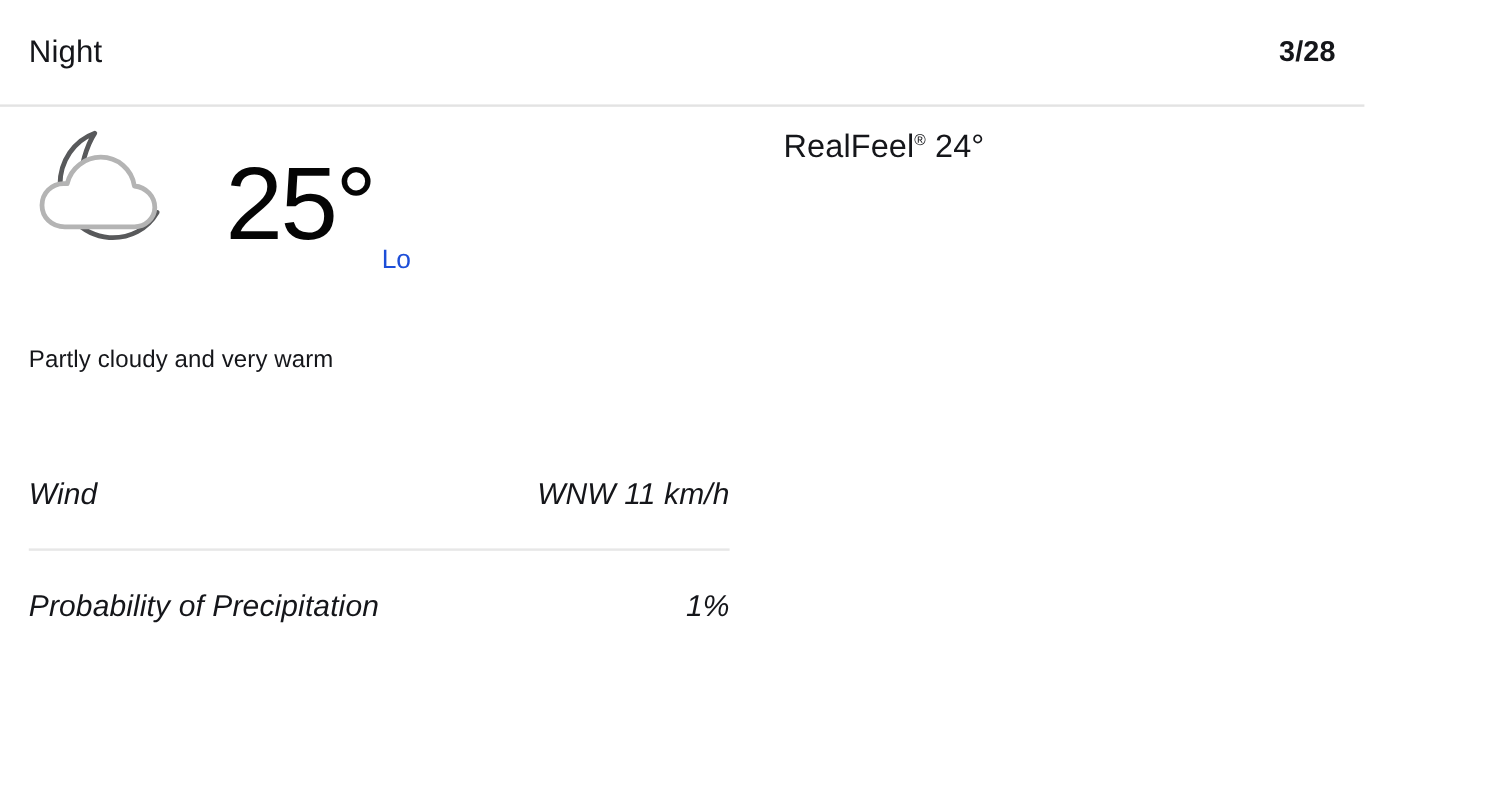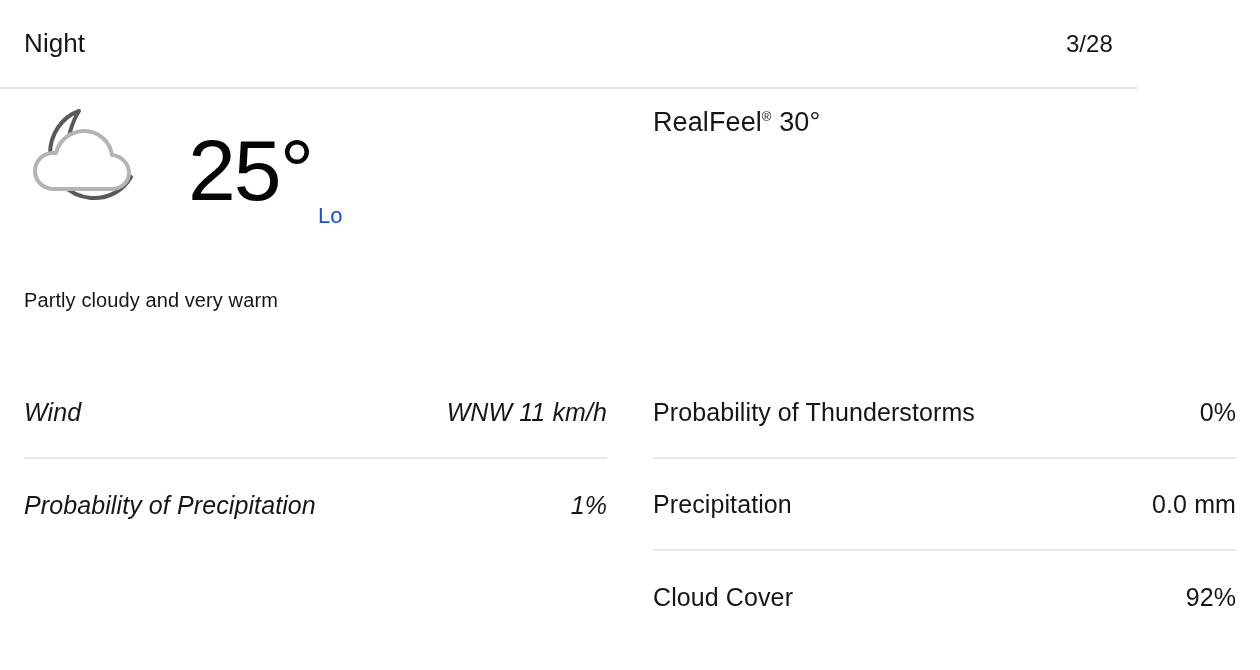--- a/index.html
+++ b/index.html
@@ -37,21 +37,21 @@
     border-bottom: 2px solid #e3e3e3;
   }
   .header-title {
     font-size: 26px;
     font-weight: 400;
     color: #15161a;
     letter-spacing: 0.1px;
   }
   .header-date {
     font-size: 24px;
-    font-weight: 400;
+    font-weight: 700;
     color: #15161a;
     letter-spacing: 0.1px;
   }
 
   
   .card-body {
     position: absolute;
     top: 89px;
     left: 0;
     width: 1260px;
@@ -186,51 +186,37 @@
           <path d="M30 88 C 19 88, 11 80, 11 70 C 11 60, 19 52, 29 52 C 30 52, 31 52, 32 52
                    C 35 39, 47 30, 60 30 C 74 30, 86 40, 88 54
                    C 98 55, 105 63, 105 72 C 105 81, 97 88, 88 88 Z" fill="#ffffff" stroke="#b4b4b4" stroke-width="4" stroke-linejoin="round" stroke-linecap="round"></path>
         </svg>
         <span class="temp-value">25°</span>
         <span class="temp-qualifier">Lo</span>
       </div>
 
       <div class="realfeel">
         <span>RealFeel</span><sup>®</sup>
-        <span>30°</span>
+        <span>24°</span>
       </div>
 
     </div>
 
     <div class="phrase">Partly cloudy and very warm</div>
 
     <div class="details">
 
       <div class="detail-col left">
         <div class="detail-row">
           <span class="detail-label">Wind</span>
           <span class="detail-value">WNW 11 km/h</span>
         </div>
         <div class="detail-row">
           <span class="detail-label">Probability of Precipitation</span>
           <span class="detail-value">1%</span>
         </div>
       </div>
 
-      <div class="detail-col right">
-        <div class="detail-row">
-          <span class="detail-label">Probability of Thunderstorms</span>
-          <span class="detail-value">0%</span>
-        </div>
-        <div class="detail-row">
-          <span class="detail-label">Precipitation</span>
-          <span class="detail-value">0.0 mm</span>
-        </div>
-        <div class="detail-row">
-          <span class="detail-label">Cloud Cover</span>
-          <span class="detail-value">92%</span>
-        </div>
-      </div>
 
     </div>
 
   </div>
 </div>
 
 </body></html>

